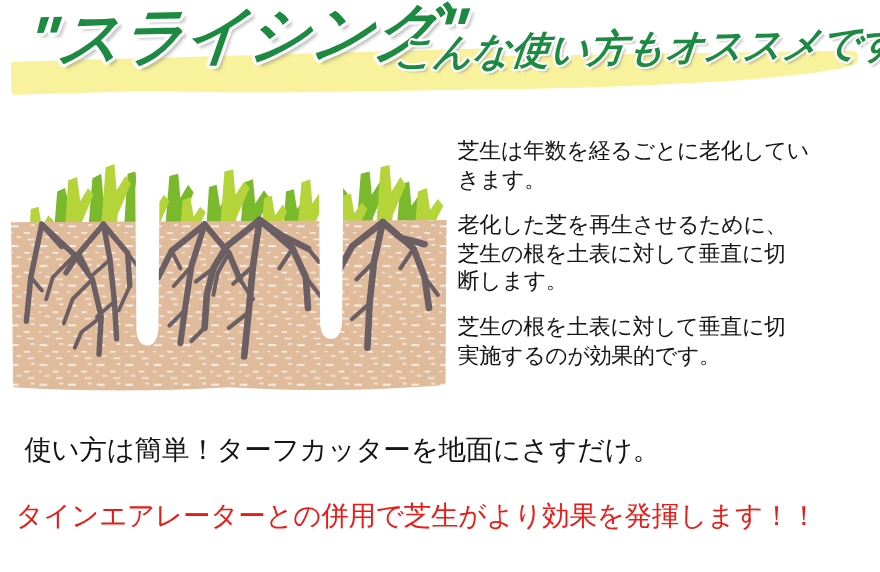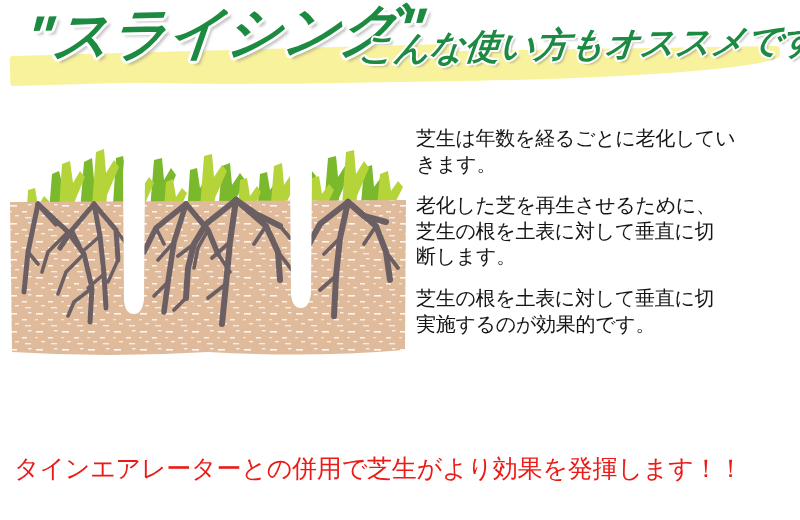--- a/index.html
+++ b/index.html
@@ -227,15 +227,16 @@
   <div class="right-text">
     <p class="para">芝生は年数を経るごとに老化してい
 きます。</p>
     <p class="para">老化した芝を再生させるために、
 芝生の根を土表に対して垂直に切
 断します。</p>
     <p class="para last">芝生の根を土表に対して垂直に切
 実施するのが効果的です。</p>
   </div>
 
+  <div class="bottom-line bl-1">使い方は簡単！ターフカッターを地面にさすだけ。</div>
   <div class="bottom-line bl-2">タインエアレーターとの併用で芝生がより効果を発揮します！！</div>
 
 </div>
 
 </body></html>

